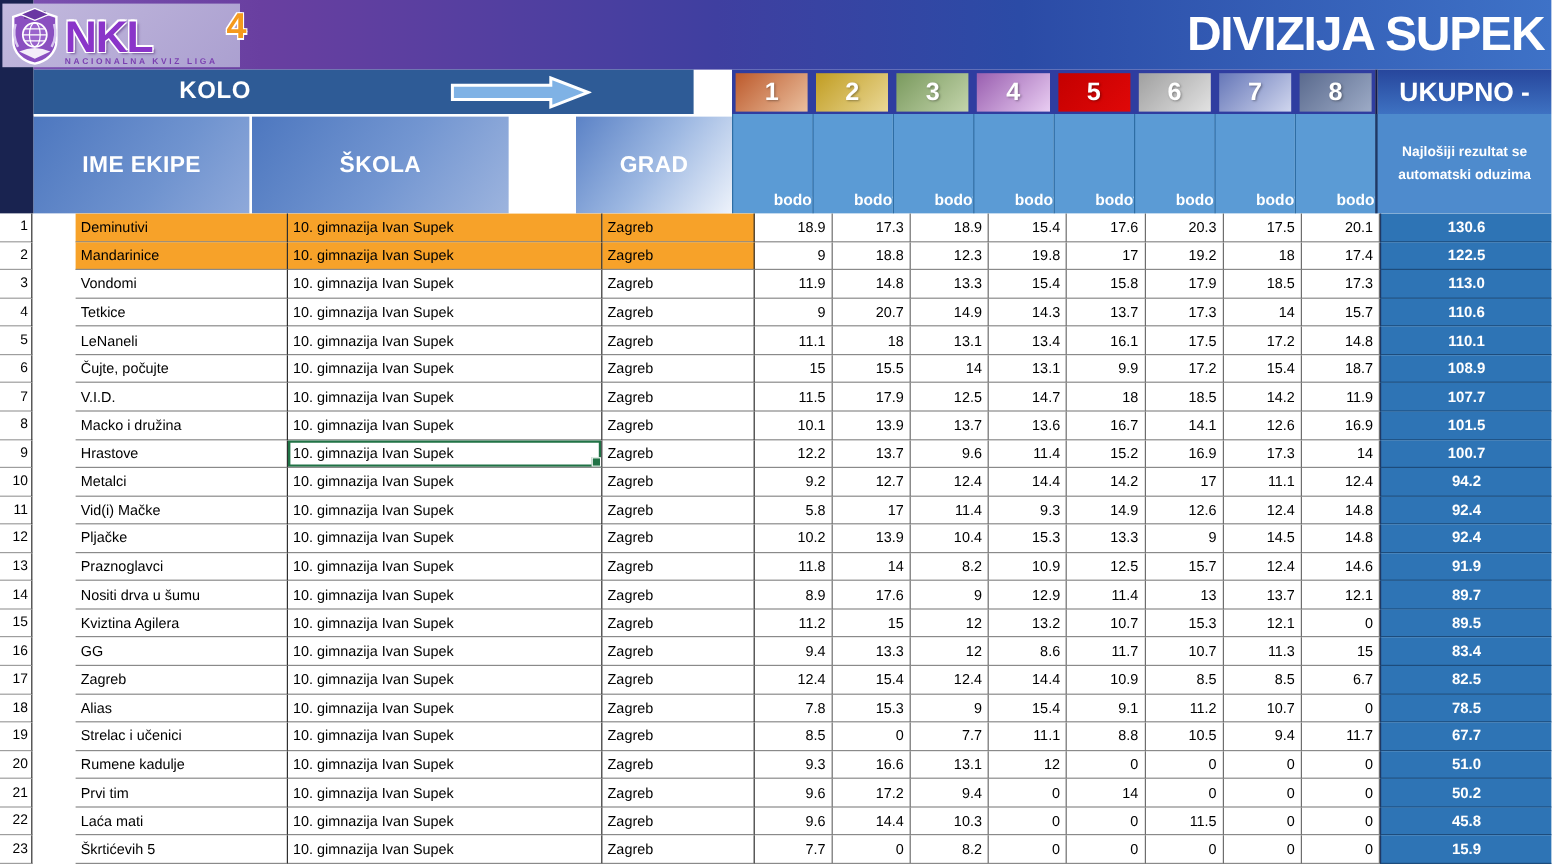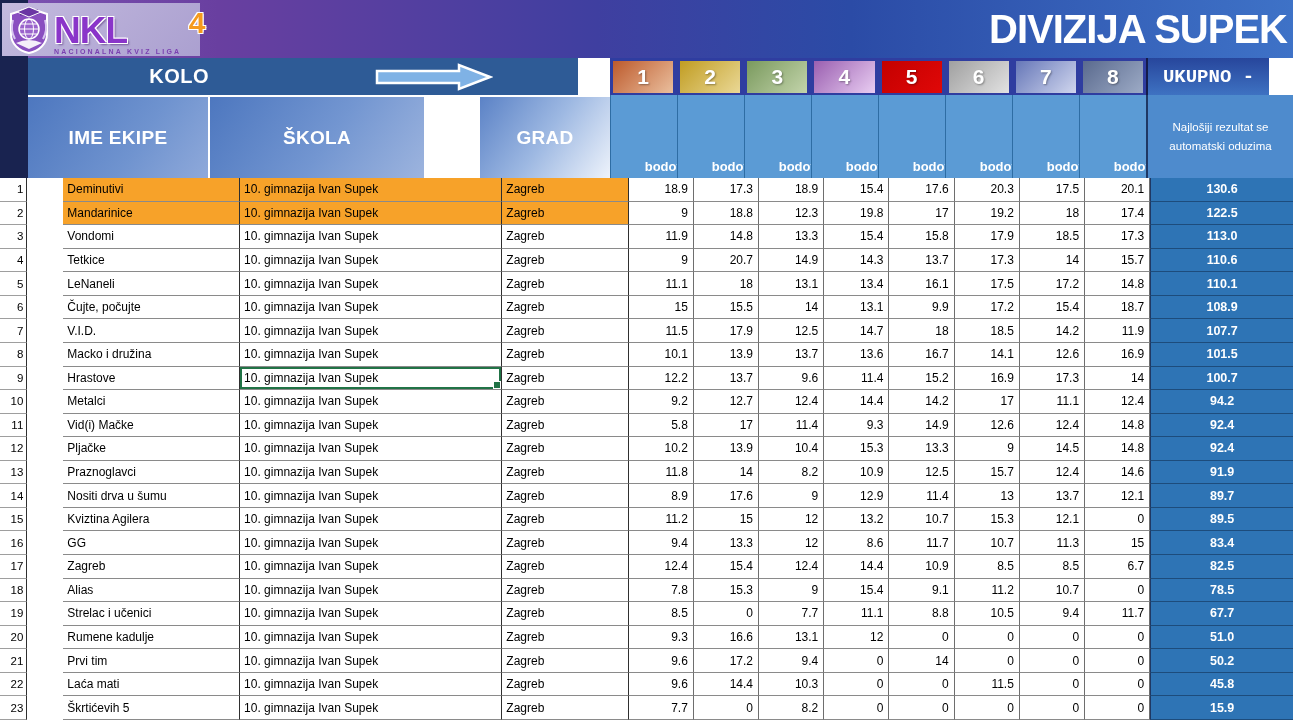--- a/index.html
+++ b/index.html
@@ -32,42 +32,42 @@
   .kolo-label{ position:absolute; left:0; width:55%; text-align:center; top:0; height:37px; line-height:37px;
     color:#fff; font-weight:bold; font-size:20px; letter-spacing:.5px; }
   .kolo-arrow{ position:absolute; left:63%; top:5px; }
 
   
   .tiles-band{ position:absolute; left:610px; top:58px; width:536px; height:37px; background:#2f3da0;
     display:flex; gap:7px; padding:3px 3px 2px 3px; }
   .tile{ flex:1; display:flex; align-items:center; justify-content:center;
     color:#fff; font-weight:bold; font-size:21px; text-shadow:1px 1px 2px rgba(0,0,0,.35); }
 
-  .total-head{ position:absolute; left:1146px; top:58px; width:123px; height:37px;
+  .total-head{ position:absolute; left:1146px; top:58px; width:147px; height:37px;
     background:linear-gradient(180deg,#27469c 0%,#3e72c2 100%);
     display:flex; align-items:center; justify-content:center;
-    color:#fff; font-weight:bold; font-size:19px; border-left:2px solid #141c4a;font-family:Liberation Mono, monospace; }
+    color:#fff; font-weight:bold; font-size:22px; border-left:2px solid #141c4a; }
 
   
   .hcell{ position:absolute; top:95px; height:83px; display:flex; align-items:center; justify-content:center;
     color:#fff; font-weight:bold; font-size:19px; letter-spacing:.3px; }
   .h-team{ left:28px; width:182px;
     background:linear-gradient(125deg,#4d77bf 0%,#6f93cf 60%,#8fa9da 100%);
     border-top:2px solid #fff; border-right:2px solid #fff; }
   .h-school{ left:210px; width:216px;
     background:linear-gradient(125deg,#4d77bf 0%,#7396d1 55%,#9db4de 100%);
     border-top:2px solid #fff; border-right:2px solid #fff; }
   .h-city{ left:480px; width:130px;
     background:linear-gradient(125deg,#5b82c6 0%,#9db8e2 50%,#eef3fb 100%);
     border-top:2px solid #fff; }
   .h-bodovi{ top:95px; height:83px; position:absolute; width:67px; background:#5b9bd5;
     border-left:1px solid #2e6da4; display:flex; align-items:flex-end; justify-content:center;
     padding-bottom:4px; color:#fff; font-weight:bold; font-size:13px;padding-left:44px; }
   .h-note{ position:absolute; left:1146px; top:95px; width:147px; height:83px; background:#4e8bcd;
-    border-left:2px solid #1f3864; color:#fff; font-weight:normal; font-size:11.5px; line-height:1.6;
+    border-left:2px solid #1f3864; color:#fff; font-weight:bold; font-size:11.5px; line-height:1.6;
     display:flex; align-items:center; justify-content:center; text-align:center; padding:2px 8px; }
 
   
   .grid{ position:absolute; left:0; top:178px; width:1293px; }
   .row{ display:flex; height:23.565px; background:#fff; }
   .cell{ display:flex; align-items:center; font-size:12px; color:#000; overflow:hidden; white-space:nowrap; }
   .c-num{ width:28px; justify-content:flex-end; padding-right:3px; font-size:11.5px;
     border-bottom:1px solid #9e9e9e; border-right:1px solid #2f2f2f; }
   .c-name{ width:182px; padding-left:4px; border-bottom:1px solid #8a8a8a; border-right:1px solid #2f2f2f;margin-left:36px; }
   .c-school{ width:270px; padding-left:4px; border-bottom:1px solid #8a8a8a; border-right:1px solid #2f2f2f; position:relative; }

